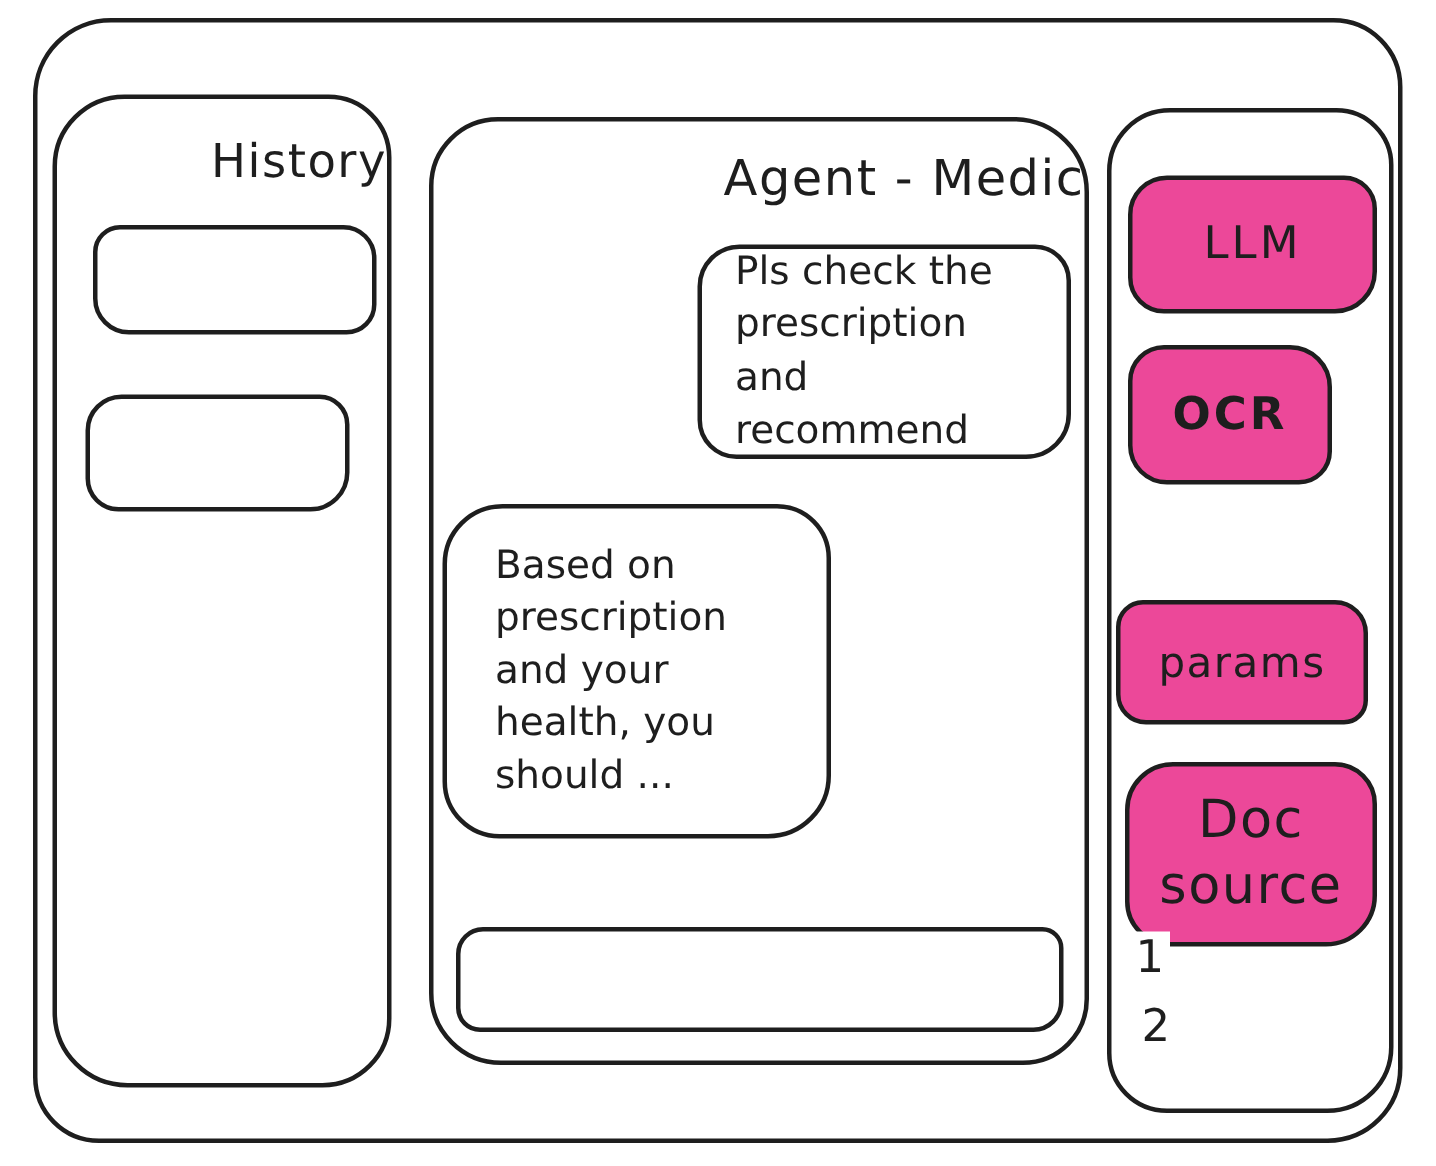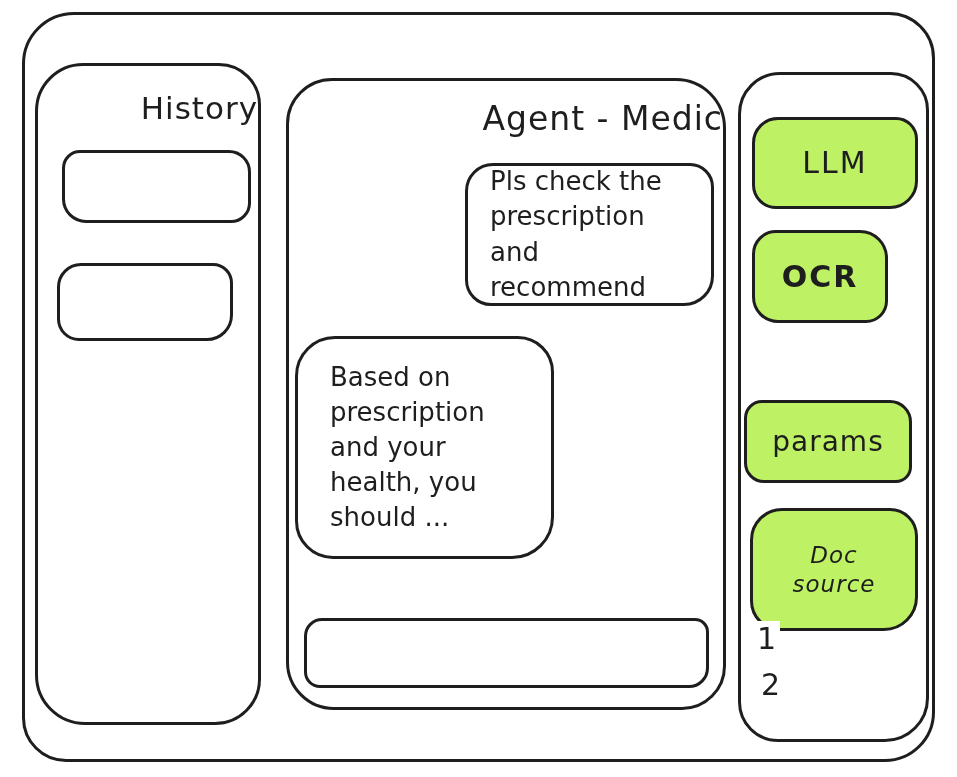--- a/index.html
+++ b/index.html
@@ -95,36 +95,36 @@
   }
   
   .tools {
     left: 713px; top: 57px;
     width: 191px; height: 670px;
     border-radius: 42px 38px 44px 40px;
   }
   .tool {
     position: absolute;
     border: 3px solid #1e1e1e;
-    background: #bef264;
+    background: #ec4899;
     font-family: "DejaVu Sans", "Liberation Sans", sans-serif;
     color: #1e1e1e;
     font-size: 30px;
     letter-spacing: 2px;
     display: flex;
     align-items: center;
     justify-content: center;
     text-align: center;
     cursor: pointer;
     line-height: 1.25;
   }
   .tool-llm    { left: 11px; top: 42px;  width: 166px; height: 92px;  border-radius: 26px 22px 28px 24px; }
   .tool-ocr    { left: 11px; top: 155px; width: 136px; height: 93px;  border-radius: 24px 28px 22px 26px; font-weight: bold; }
   .tool-params { left: 3px;  top: 325px; width: 168px; height: 83px;  border-radius: 18px 22px 16px 20px; font-size: 28px; letter-spacing: 1px; }
-  .tool-doc    { left: 9px;  top: 433px; width: 168px; height: 123px; border-radius: 32px 28px 34px 30px; font-size: 23px; letter-spacing: 1px; padding: 4px 14px; font-style: italic; }
+  .tool-doc    { left: 9px;  top: 433px; width: 168px; height: 123px; border-radius: 32px 28px 34px 30px; font-size: 35px; letter-spacing: 1px; padding: 4px 14px; }
   .doc-num {
     position: absolute;
     font-size: 30px;
     background: #ffffff;
     padding: 0 4px;
   }
   .doc-num-1 { left: 12px; top: 546px; }
   .doc-num-2 { left: 16px; top: 592px; }
 </style>
 </head>

